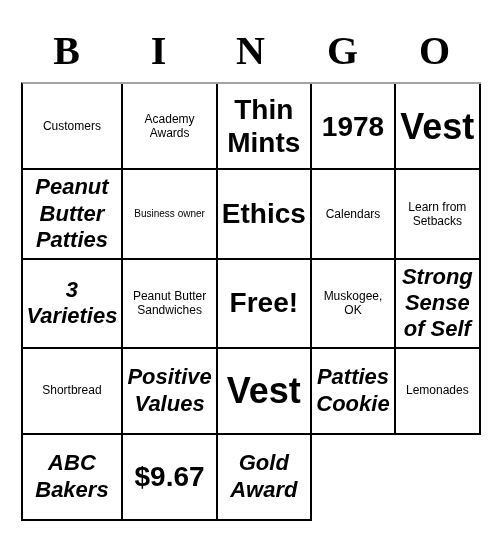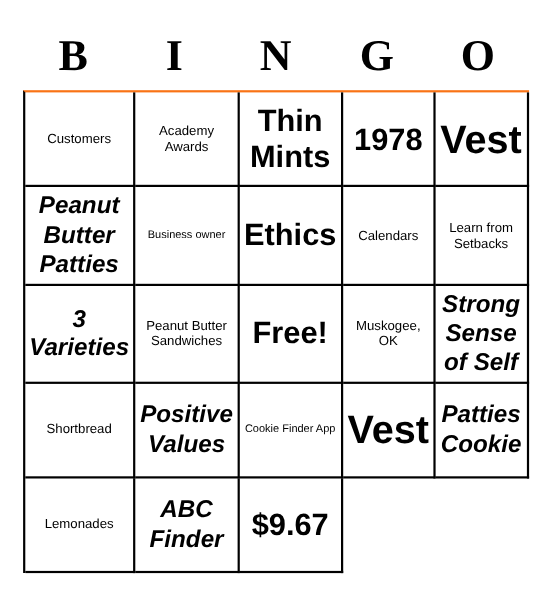--- a/index.html
+++ b/index.html
@@ -25,21 +25,21 @@
     .bingo-header span {
       font-size: 40px;
       font-weight: bold;
       font-family: Georgia, serif;
       padding: 4px 0;
     }
     .bingo-grid {
       display: grid;
       grid-template-columns: repeat(5, 1fr);
       border-left: 2px solid #000;
-      border-top: 2px solid #f97316;
+      border-top: 2px solid #a3a3a3;
     }
     .bingo-cell {
       border-right: 2px solid #000;
       border-bottom: 2px solid #000;
       min-height: 86px;
       display: flex;
       align-items: center;
       justify-content: center;
       text-align: center;
       padding: 4px;
@@ -110,31 +110,31 @@
       <div class="bingo-cell">
         <span class="size-large">Strong Sense of Self</span>
       </div>
       <div class="bingo-cell">
         <span class="size-small">Shortbread</span>
       </div>
       <div class="bingo-cell">
         <span class="size-large">Positive Values</span>
       </div>
       <div class="bingo-cell">
-        <span class="size-medium">Cookie Finder App</span>
-      </div>
-      <div class="bingo-cell">
         <span class="size-xxlarge">Vest</span>
       </div>
       <div class="bingo-cell">
         <span class="size-large">Patties Cookie</span>
       </div>
       <div class="bingo-cell">
         <span class="size-small">Lemonades</span>
       </div>
       <div class="bingo-cell">
-        <span class="size-large">ABC Finder</span>
+        <span class="size-large">ABC Bakers</span>
       </div>
       <div class="bingo-cell">
         <span class="size-xlarge">$9.67</span>
+      </div>
+      <div class="bingo-cell">
+        <span class="size-large">Gold Award</span>
       </div>
     </div>
 </div>
 
 </body></html>

